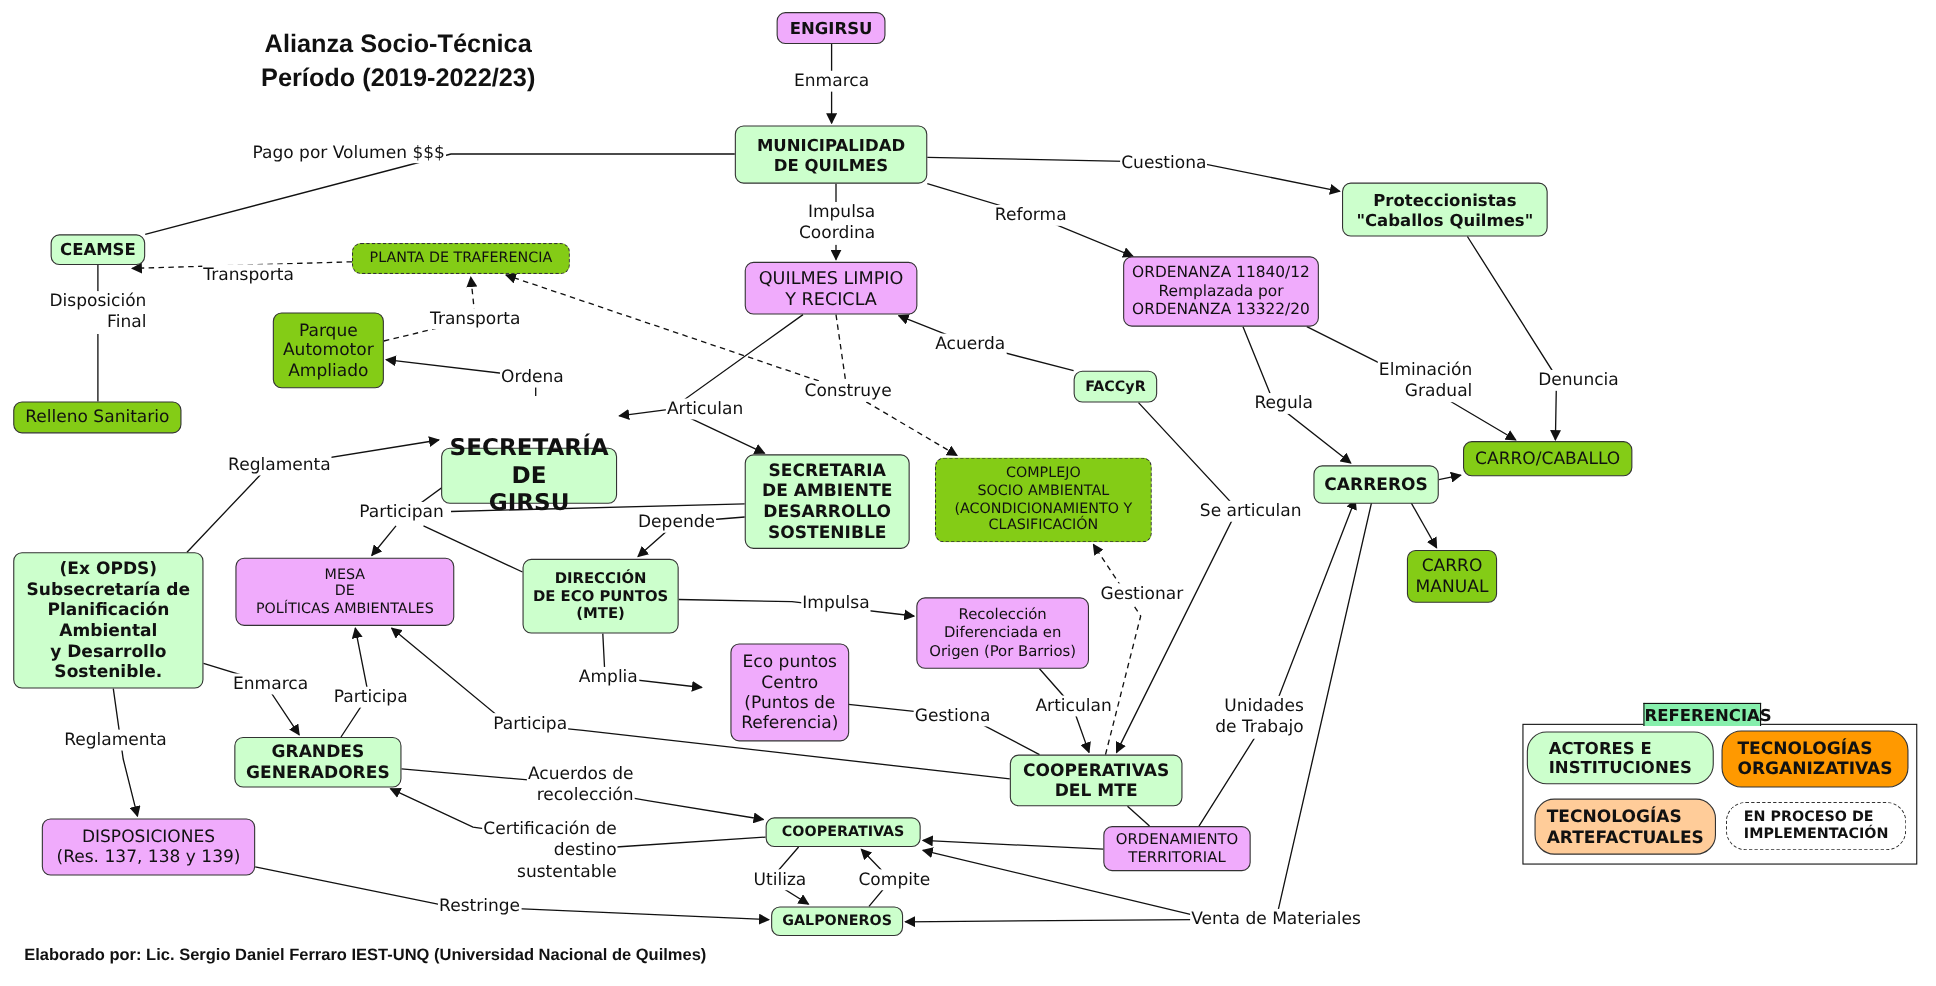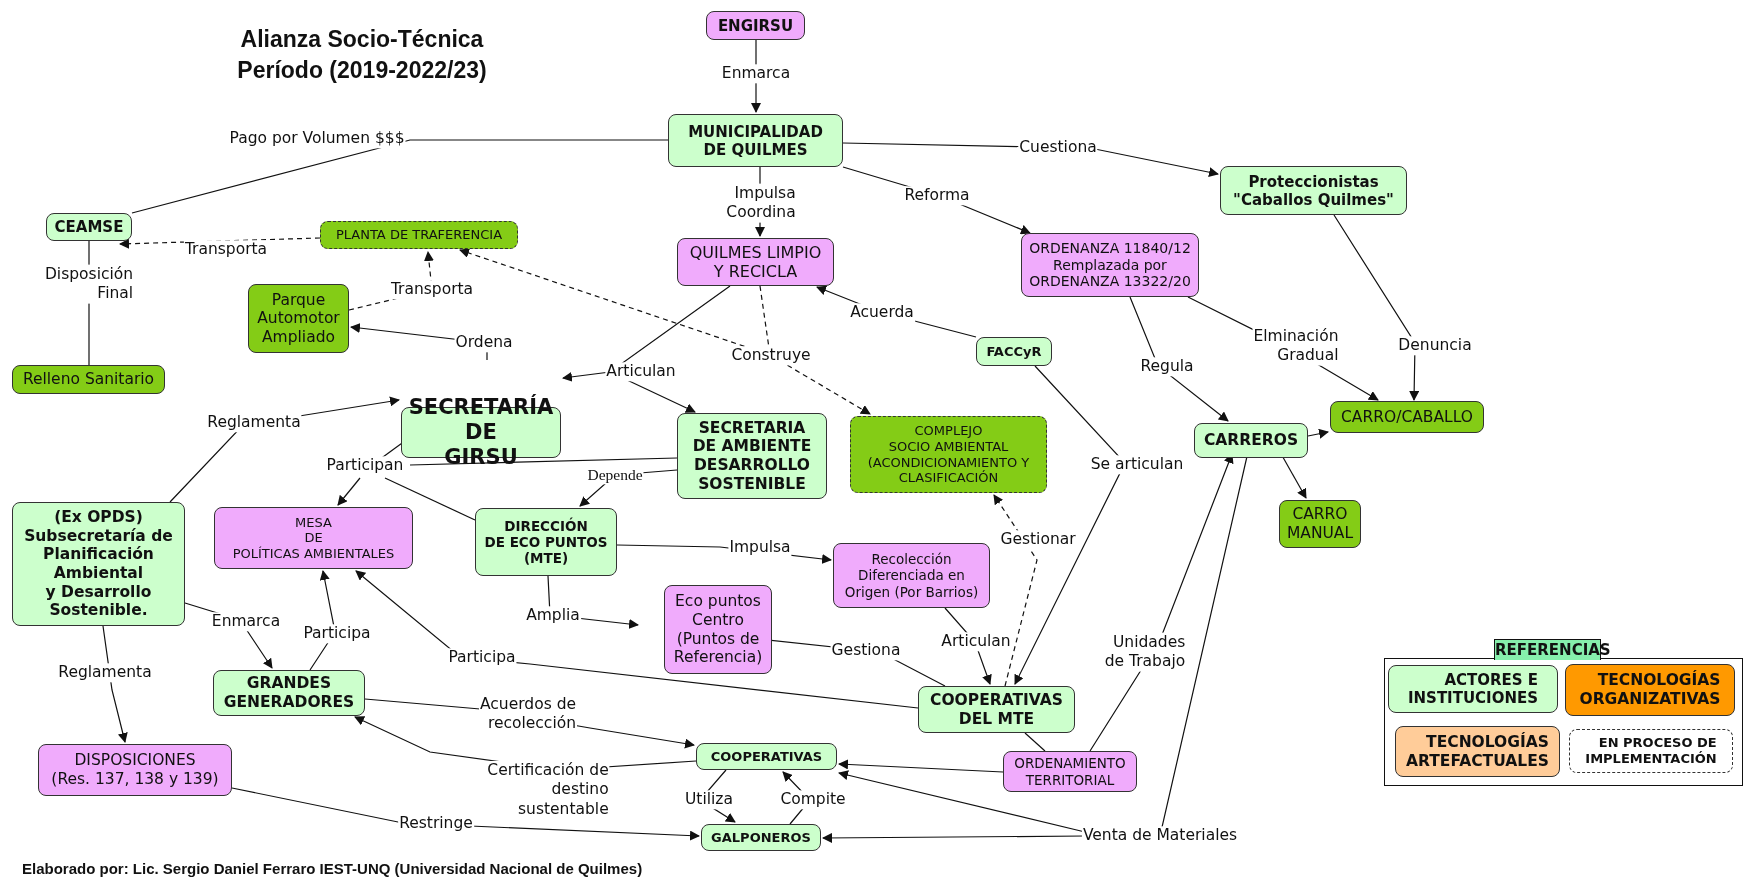--- a/index.html
+++ b/index.html
@@ -8,21 +8,21 @@
   .node{position:absolute;box-sizing:border-box;border:1.3px solid #333;border-radius:8px;display:flex;align-items:center;justify-content:center;text-align:center;white-space:pre-line;line-height:1.2;}
   .actor{background:#ccffcc;font-weight:bold;font-size:15px;}
   .org{background:#f0abfc;font-size:15px;}
   .art{background:#84cc16;font-size:15px;}
   .dashed{border-style:dashed;}
   .lbl{position:absolute;font-size:15.5px;background:#fff;text-align:right;white-space:pre-line;line-height:1.25;padding:0 1px;transform:translate(-50%,-50%);}
   .title{position:absolute;left:237px;top:24px;width:250px;text-align:center;font-family:"Liberation Sans",sans-serif;font-weight:bold;font-size:23px;line-height:1.35;}
   .footer{position:absolute;left:22px;top:860px;font-family:"Liberation Sans",sans-serif;font-weight:bold;font-size:15px;}
   .legend{position:absolute;left:1384px;top:658px;width:359px;height:128px;border:1.5px solid #111;box-sizing:border-box;}
   .legend-title{position:absolute;left:1494px;top:639px;width:107px;height:21px;border:1.5px solid #111;border-bottom:none;background:#86efac;font-weight:bold;font-size:15px;text-align:center;line-height:21px;box-sizing:border-box;z-index:2;}
-  .lg{position:absolute;box-sizing:border-box;border:1.3px solid #333;border-radius:8px;display:flex;align-items:center;justify-content:center;text-align:right;white-space:pre-line;font-weight:bold;line-height:1.2;}
+  .lg{position:absolute;box-sizing:border-box;border:1.3px solid #333;border-radius:18px;display:flex;align-items:center;justify-content:center;text-align:left;white-space:pre-line;font-weight:bold;line-height:1.2;}
 </style>
 </head>
 <body>
 
 <svg id="edges" xmlns="http://www.w3.org/2000/svg">
   <defs>
     <marker id="ah" markerWidth="10" markerHeight="10" refX="9" refY="5" orient="auto" markerUnits="userSpaceOnUse">
       <path d="M0,0 L10,5 L0,10 z" fill="#111"></path>
     </marker>
   </defs>
@@ -190,36 +190,36 @@
 <div class="lbl" style="left:484px;top:343px;">Ordena</div>
 <div class="lbl" style="left:641px;top:372px;">Articulan</div>
 <div class="lbl" style="left:771px;top:356px;">Construye</div>
 <div class="lbl" style="left:882px;top:313px;">Acuerda</div>
 <div class="lbl" style="left:1167px;top:367px;">Regula</div>
 <div class="lbl" style="left:1296px;top:346px;">Elminación
 Gradual</div>
 <div class="lbl" style="left:1435px;top:346px;">Denuncia</div>
 <div class="lbl" style="left:254px;top:423px;">Reglamenta</div>
 <div class="lbl" style="left:365px;top:466px;">Participan</div>
-<div class="lbl" style="left:615px;top:475px;font-family:Liberation Serif, serif;">Depende</div>
+<div class="lbl" style="left:615px;top:475px;">Depende</div>
 <div class="lbl" style="left:1137px;top:465px;">Se articulan</div>
 <div class="lbl" style="left:760px;top:548px;">Impulsa</div>
 <div class="lbl" style="left:1038px;top:540px;">Gestionar</div>
 <div class="lbl" style="left:553px;top:616px;">Amplia</div>
 <div class="lbl" style="left:246px;top:622px;">Enmarca</div>
 <div class="lbl" style="left:337px;top:634px;">Participa</div>
 <div class="lbl" style="left:482px;top:658px;">Participa</div>
 <div class="lbl" style="left:866px;top:651px;">Gestiona</div>
 <div class="lbl" style="left:976px;top:642px;">Articulan</div>
 <div class="lbl" style="left:1145px;top:652px;">Unidades
 de Trabajo</div>
 <div class="lbl" style="left:105px;top:673px;">Reglamenta</div>
 <div class="lbl" style="left:528px;top:714px;">Acuerdos de
 recolección</div>
-<div class="lbl" style="left:500px;top:790px;margin-left:48px;">Certificación de
+<div class="lbl" style="left:500px;top:773px;">Certificación de
 destino
 sustentable</div>
 <div class="lbl" style="left:709px;top:800px;">Utiliza</div>
 <div class="lbl" style="left:813px;top:800px;">Compite</div>
 <div class="lbl" style="left:436px;top:824px;">Restringe</div>
 <div class="lbl" style="left:1160px;top:836px;">Venta de Materiales</div>
 
 <div class="legend-title">REFERENCIAS</div>
 <div class="legend"></div>
 <div class="lg" style="left:1388px;top:665px;width:170px;height:48px;background:#ccffcc;font-size:15px;">ACTORES E

